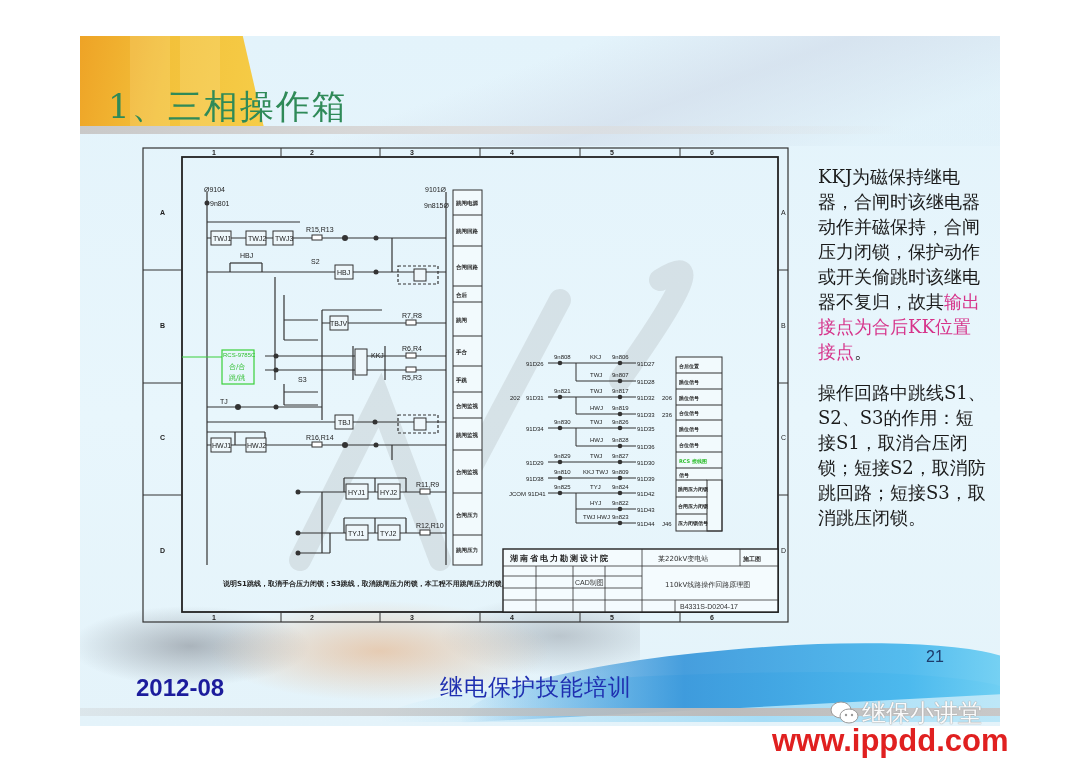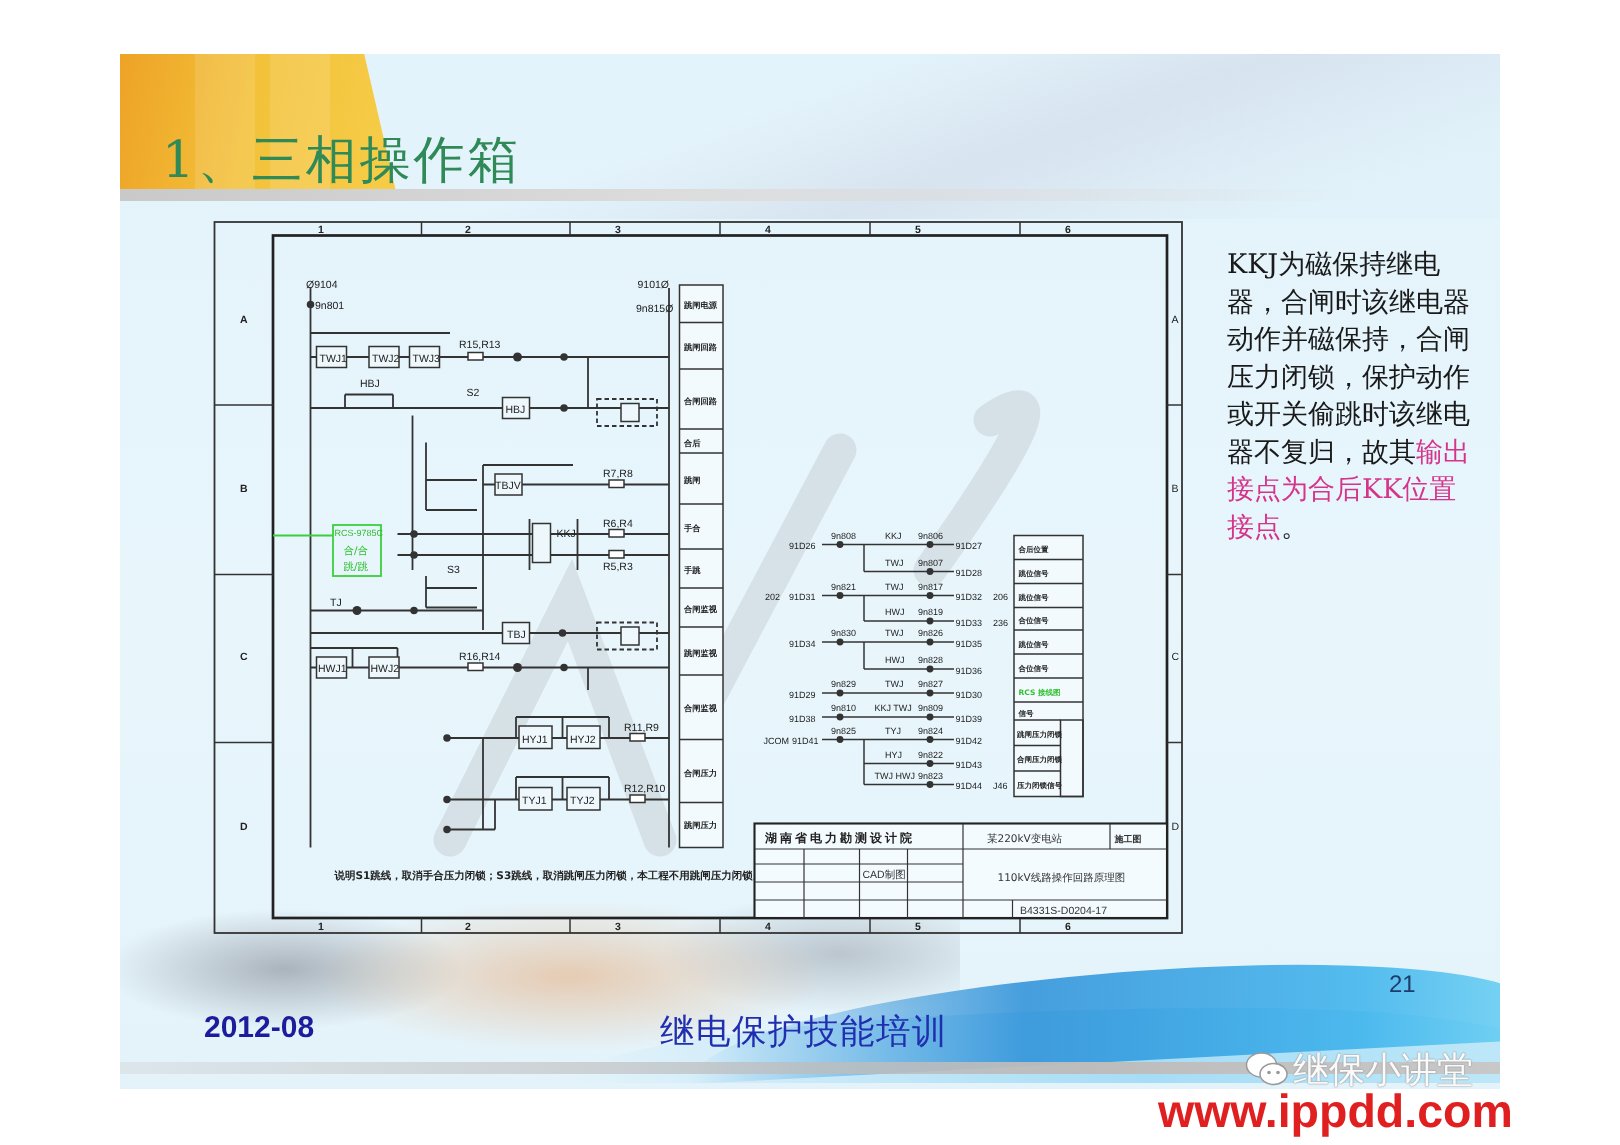--- a/index.html
+++ b/index.html
@@ -19,21 +19,21 @@
     background:radial-gradient(ellipse 170px 50px at 300px 75px,rgba(230,170,120,.55),rgba(230,170,120,0) 100%),
                radial-gradient(ellipse 120px 40px at 110px 70px,rgba(60,60,70,.35),rgba(60,60,70,0) 100%),
                radial-gradient(ellipse 120px 40px at 480px 60px,rgba(60,60,70,.25),rgba(60,60,70,0) 100%);}
   .wave1{position:absolute;left:380px;top:612px;width:560px;height:60px;
     background:linear-gradient(90deg,rgba(40,140,220,0) 0%,#2a8fd8 40%,#3ab2ec 80%,#6ad0f3 100%);
     border-radius:60% 40% 0 0/100% 60% 0 0;transform:skewY(-3deg);opacity:.85;}
   .wave2{position:absolute;left:300px;top:636px;width:640px;height:50px;
     background:linear-gradient(90deg,rgba(150,215,245,0),rgba(150,215,245,.8) 60%,#bfe8f8);
     border-radius:70% 30% 0 0/100% 50% 0 0;}
   .foot-bar{position:absolute;left:0;top:672px;width:920px;height:8px;background:linear-gradient(90deg,rgba(200,200,200,.3),#bcbcbc 70%,#c8c8c8);}
-  .foot-date{position:absolute;left:56px;top:638px;font-family:"Liberation Sans",sans-serif;font-weight:bold;font-size:20px;color:#1c1c9c;}
+  .foot-date{position:absolute;left:56px;top:638px;font-family:"Liberation Sans",sans-serif;font-weight:bold;font-size:24px;color:#1c1c9c;}
   .foot-course{position:absolute;left:360px;top:636px;font-weight:normal;font-size:23px;color:#1f2fb0;letter-spacing:1px;}
   .foot-page{position:absolute;left:846px;top:612px;font-family:"Liberation Sans",sans-serif;font-size:16px;color:#1d3b6b;}
   .notes{position:absolute;left:738px;top:128px;width:170px;font-family:"DejaVu Serif",serif;font-size:18px;line-height:25px;color:#1a1a1a;}
   .notes .hl{color:#d6338a;}
   .notes p{margin:0 0 16px 0;}
   .wm{position:absolute;left:862px;top:697px;font-size:24px;color:#fafafa;
       text-shadow:0 0 1px #999,0 0 1px #999;font-weight:normal;}
   .wm-icon{position:absolute;left:830px;top:700px;width:30px;height:26px;}
   .url{position:absolute;left:772px;top:723px;font-family:"Liberation Sans",sans-serif;font-weight:bold;font-size:31px;color:#e02020;letter-spacing:0;}
   svg.schem{position:absolute;left:0;top:0;}
@@ -55,20 +55,21 @@
   <div class="footer-hand"></div>
   <div class="wave2"></div>
   <div class="wave1"></div>
   <div class="foot-bar"></div>
   <div class="foot-date">2012-08</div>
   <div class="foot-course">继电保护技能培训</div>
   <div class="foot-page">21</div>
 
   <div class="notes">
     <p><span>KKJ为磁保持继电器，合闸时该继电器动作并磁保持，合闸压力闭锁，保护动作或开关偷跳时该继电器不复归，故其</span><span class="hl">输出接点为合后KK位置接点</span><span>。</span></p>
+    <p>操作回路中跳线S1、S2、S3的作用：短接S1，取消合压闭锁；短接S2，取消防跳回路；短接S3，取消跳压闭锁。</p>
   </div>
 </div>
 
 <svg class="schem" width="1080" height="763">
 
   <g opacity="0.18" fill="none" stroke="#8a8a8a" stroke-width="22" stroke-linecap="round">
     <path d="M300 560 L380 400 L440 560"></path>
     <path d="M470 470 L560 300"></path>
     <path d="M620 380 Q720 240 660 280"></path>
   </g>

